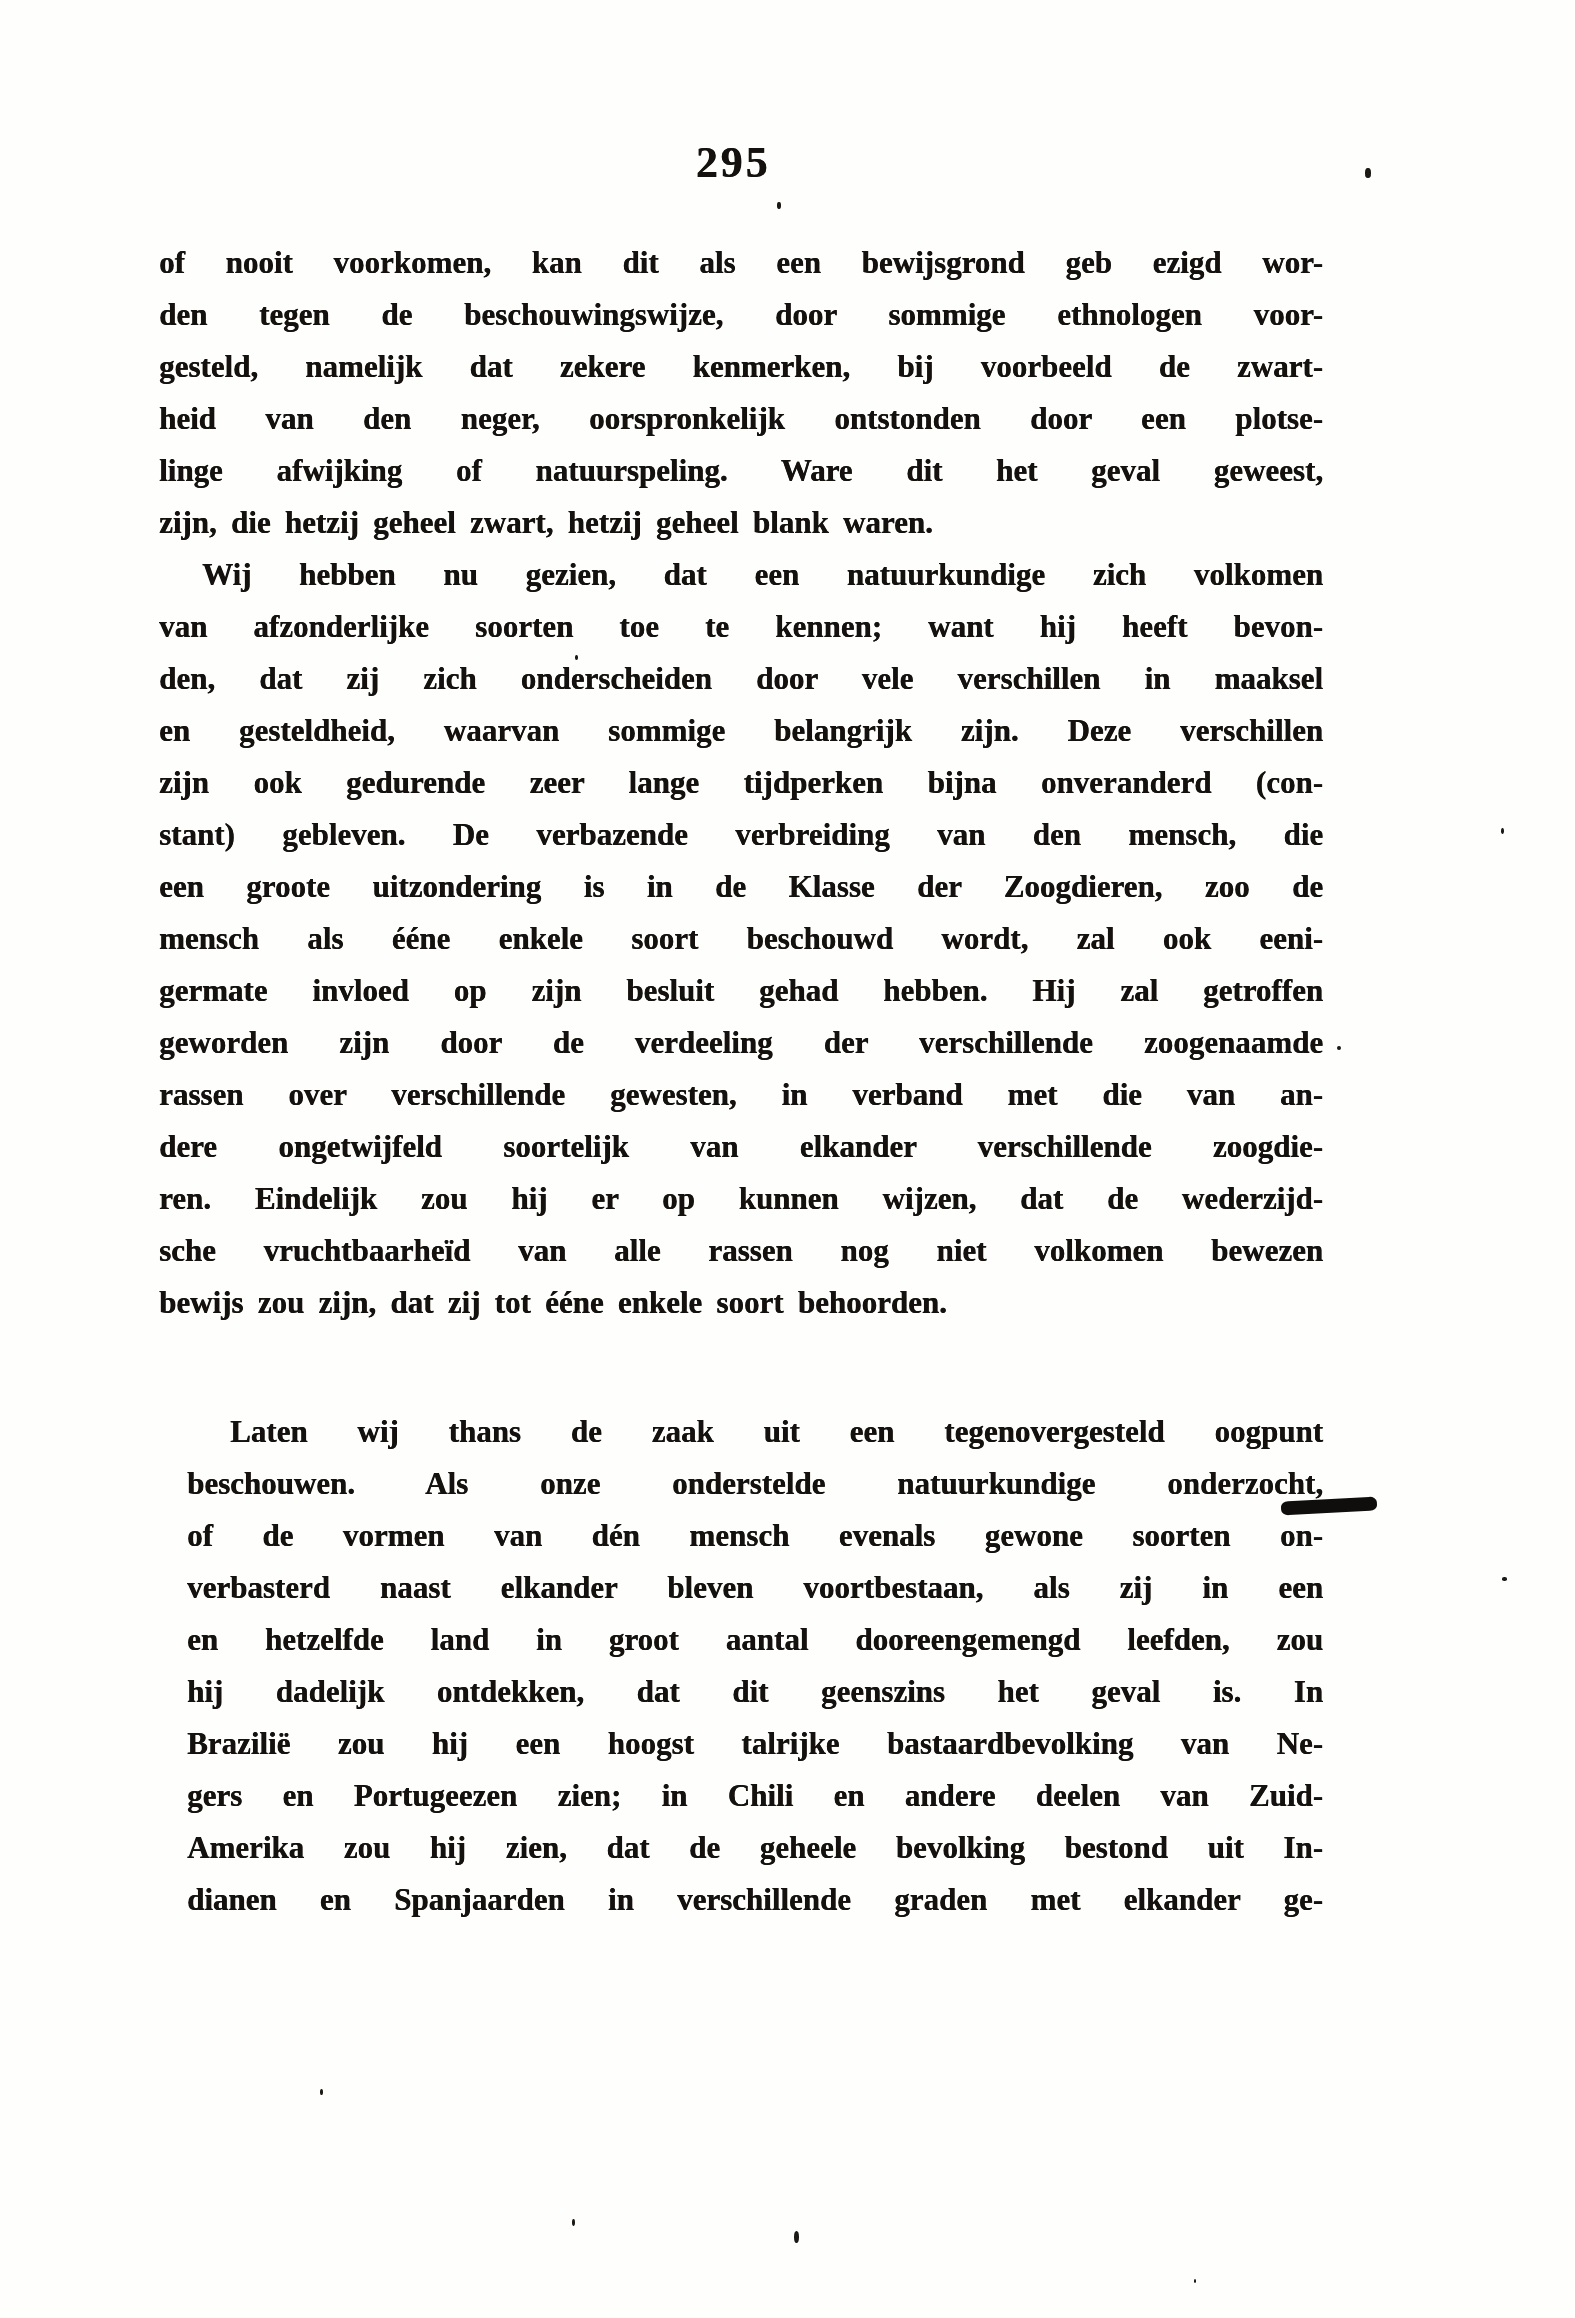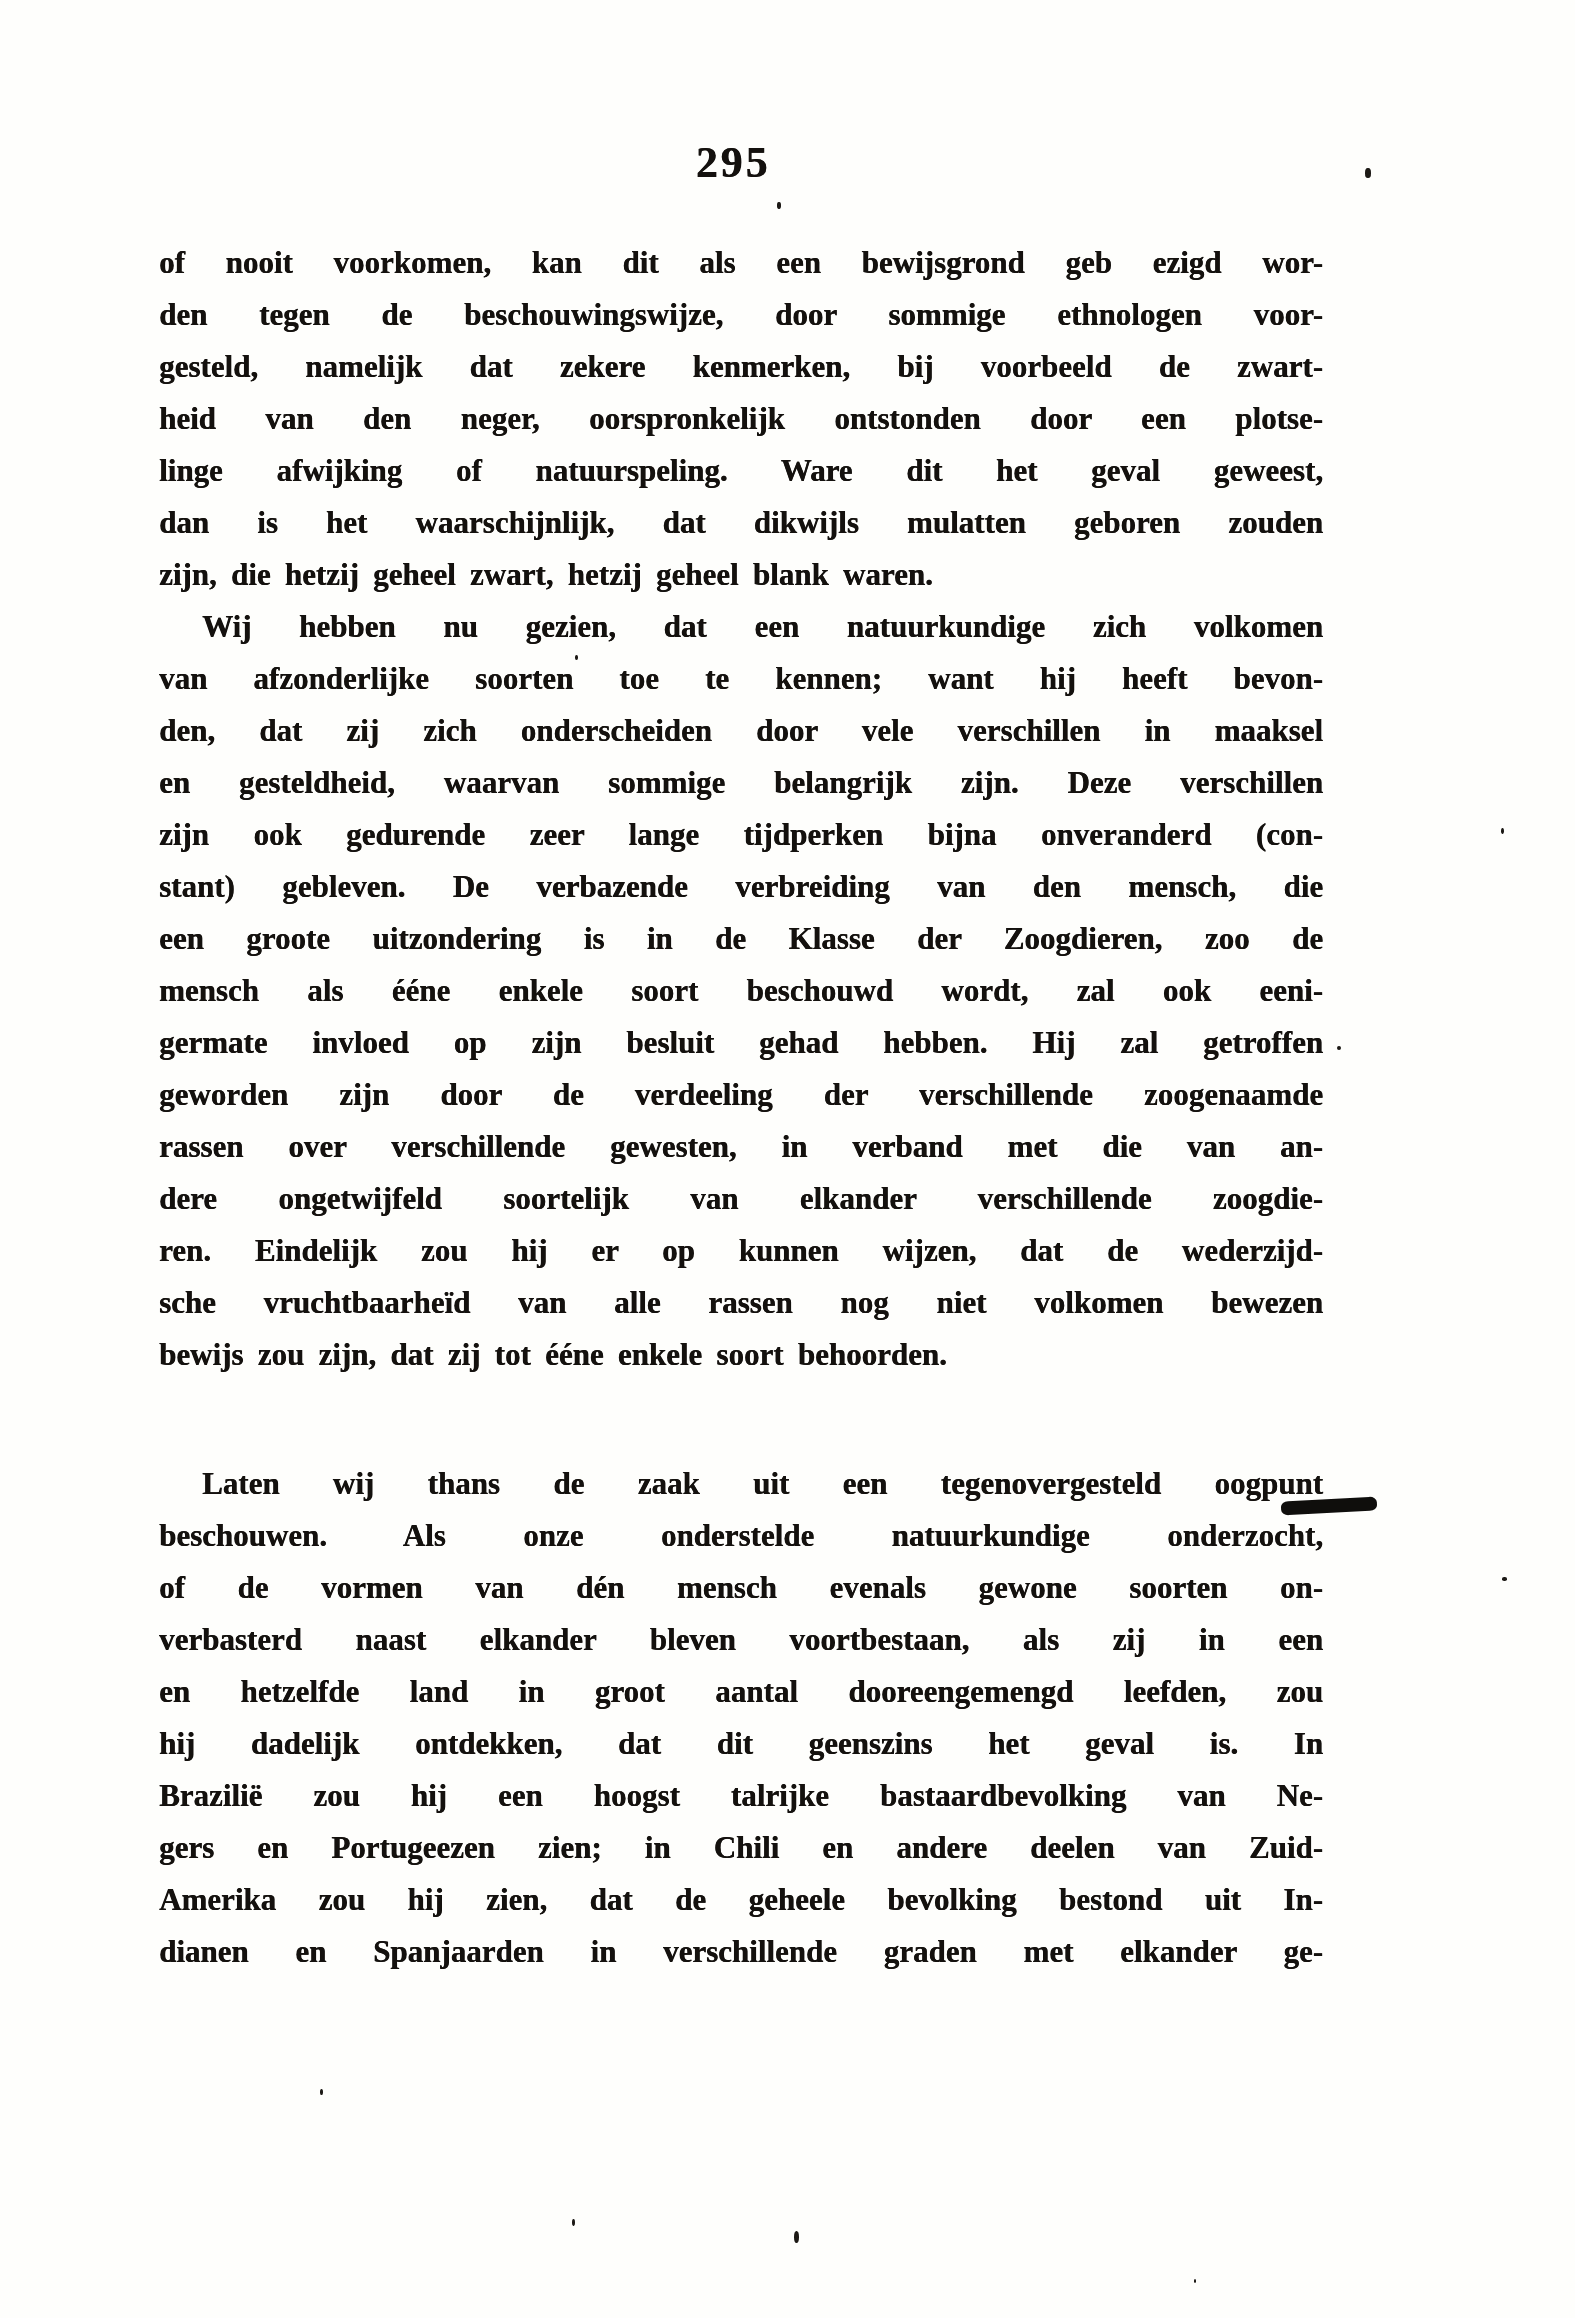--- a/index.html
+++ b/index.html
@@ -26,21 +26,21 @@
   }
   .line{
     height:52px;
     text-align:justify;
     text-align-last:justify;
     -moz-text-align-last:justify;
   }
   .line.last{text-align-last:left;-moz-text-align-last:left;word-spacing:6.5px;}
   .line.indent{text-indent:43px;}
   .para{margin:0;}
-  .para.gap-before{margin-top:77px;}
+  .para.gap-before{margin-top:77px;margin-left:28px;}
   .ink-dash{
     position:absolute;left:1281px;top:1499px;width:96px;height:14px;
     background:#0f0e0c;border-radius:7.4px/5.6px;
     transform:rotate(-3deg);
   }
   .speck{position:absolute;background:#1c1915;border-radius:45%;}
 </style>
 </head>
 <body>
 
@@ -49,21 +49,20 @@
   <div class="page-number">295</div>
 
   <div class="text-block">
 
     <div class="para">
       <div class="line">of nooit voorkomen, kan dit als een bewijsgrond geb ezigd wor-</div>
       <div class="line">den tegen de beschouwingswijze, door sommige ethnologen voor-</div>
       <div class="line">gesteld, namelijk dat zekere kenmerken, bij voorbeeld de zwart-</div>
       <div class="line">heid van den neger, oorspronkelijk ontstonden door een plotse-</div>
       <div class="line">linge afwijking of natuurspeling. Ware dit het geval geweest,</div>
-      <div class="line">dan is het waarschijnlijk, dat dikwijls mulatten geboren zouden</div>
       <div class="line last">zijn, die hetzij geheel zwart, hetzij geheel blank waren.</div>
     </div>
 
     <div class="para">
       <div class="line indent">Wij hebben nu gezien, dat een natuurkundige zich volkomen</div>
       <div class="line">van afzonderlijke soorten toe te kennen; want hij heeft bevon-</div>
       <div class="line">den, dat zij zich onderscheiden door vele verschillen in maaksel</div>
       <div class="line">en gesteldheid, waarvan sommige belangrijk zijn. Deze verschillen</div>
       <div class="line">zijn ook gedurende zeer lange tijdperken bijna onveranderd (con-</div>
       <div class="line">stant) gebleven. De verbazende verbreiding van den mensch, die</div>

